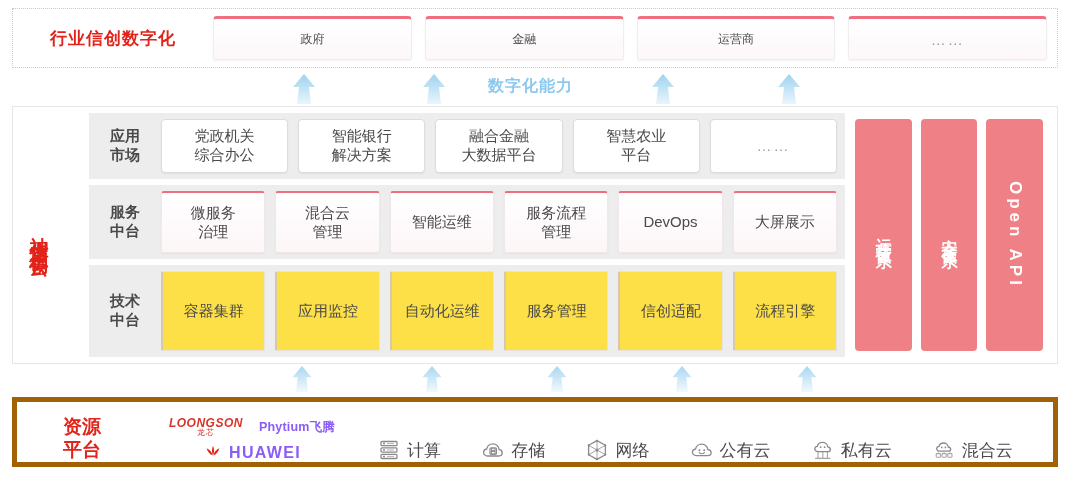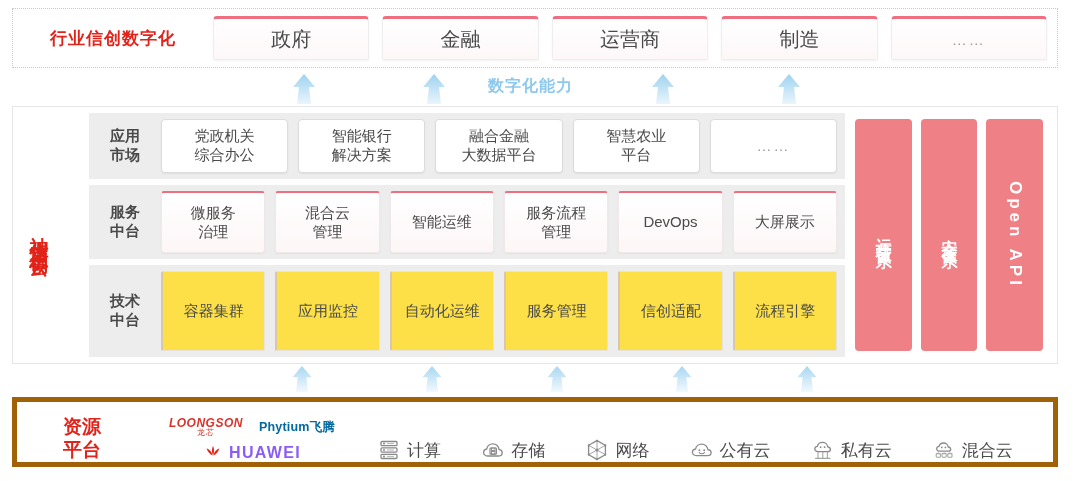--- a/index.html
+++ b/index.html
@@ -29,21 +29,21 @@
   .industry-boxes{
     flex:1;display:flex;gap:13px;padding-right:10px;
   }
   .ind-box{
     flex:1;height:44px;
     background:linear-gradient(#ffffff,#fdf7f8);
     border:1px solid #eeeeee;
     border-top:3px solid #ef6f80;
     border-radius:4px 4px 2px 2px;
     display:flex;align-items:center;justify-content:center;
-    font-size:20px;color:#4a4a4a;
+    font-size:12px;color:#4a4a4a;
     box-shadow:0 1px 2px rgba(0,0,0,.05);
     box-sizing:border-box;
   }
   .ind-box.ellipsis{color:#9b9b9b;letter-spacing:2px;font-size:15px;}
 
   
   .cap-strip{
     position:absolute;left:12px;top:72px;width:1046px;height:32px;
   }
   .cap-label{
@@ -146,21 +146,21 @@
     color:#e2231a;font-weight:bold;font-size:19px;line-height:1.25;
   }
   .res-logos{
     flex:0 0 210px;
     display:flex;flex-direction:column;align-items:center;gap:7px;
   }
   .logo-row{display:flex;align-items:center;gap:16px;}
   .logo-loongson{display:flex;flex-direction:column;align-items:center;line-height:1;}
   .ls-main{color:#d9342b;font-weight:bold;font-size:12px;font-style:italic;letter-spacing:.5px;}
   .ls-sub{color:#d9342b;font-size:8px;letter-spacing:1px;}
-  .logo-phytium{color:#0369a1;font-weight:bold;font-size:12.5px;letter-spacing:.2px;}
+  .logo-phytium{color:#8b5cf6;font-weight:bold;font-size:12.5px;letter-spacing:.2px;}
   .logo-huawei{display:flex;align-items:center;gap:6px;}
   .hw-mark{width:20px;height:16px;}
   .hw-text{color:#8b5cf6;font-weight:bold;font-size:16px;letter-spacing:1.3px;}
 
   .res-items{
     flex:1;display:flex;align-items:center;justify-content:space-around;
     padding-right:20px;
   }
   .res-item{display:flex;align-items:center;gap:6px;font-size:17px;color:#4a4a4a;}
   .res-item .ricon{width:24px;height:24px;display:block;flex:0 0 24px;}
@@ -169,21 +169,20 @@
 <body>
 
 <div class="canvas">
 
   <div class="industry-band">
     <div class="industry-title">行业信创数字化</div>
     <div class="industry-boxes">
       <div class="ind-box">政府</div>
       <div class="ind-box">金融</div>
       <div class="ind-box">运营商</div>
-      <div class="ind-box">制造</div>
       <div class="ind-box ellipsis">……</div>
     </div>
   </div>
 
   <div class="cap-strip">
     <div class="cap-label">数字化能力</div>
     <div class="arrow-up" style="left:275px;">
       <svg width="34" height="30" viewBox="0 0 34 30">
           <defs>
             <linearGradient id="ag1" x1="0" y1="0" x2="0" y2="1">

